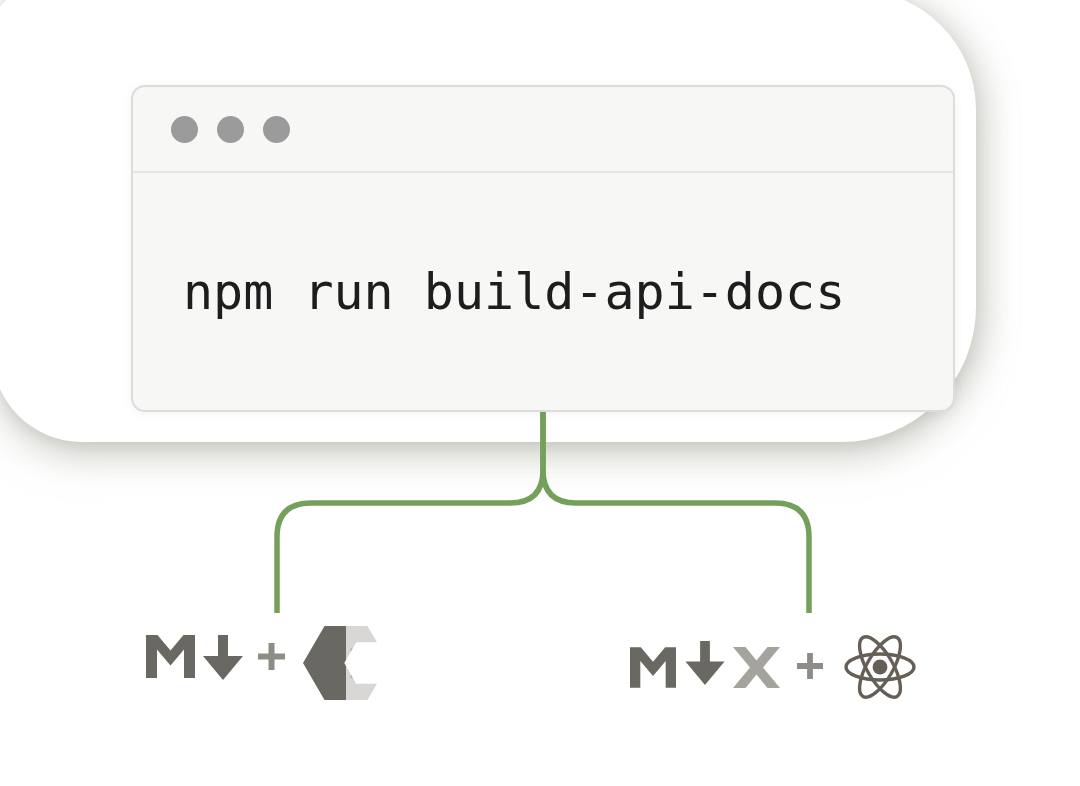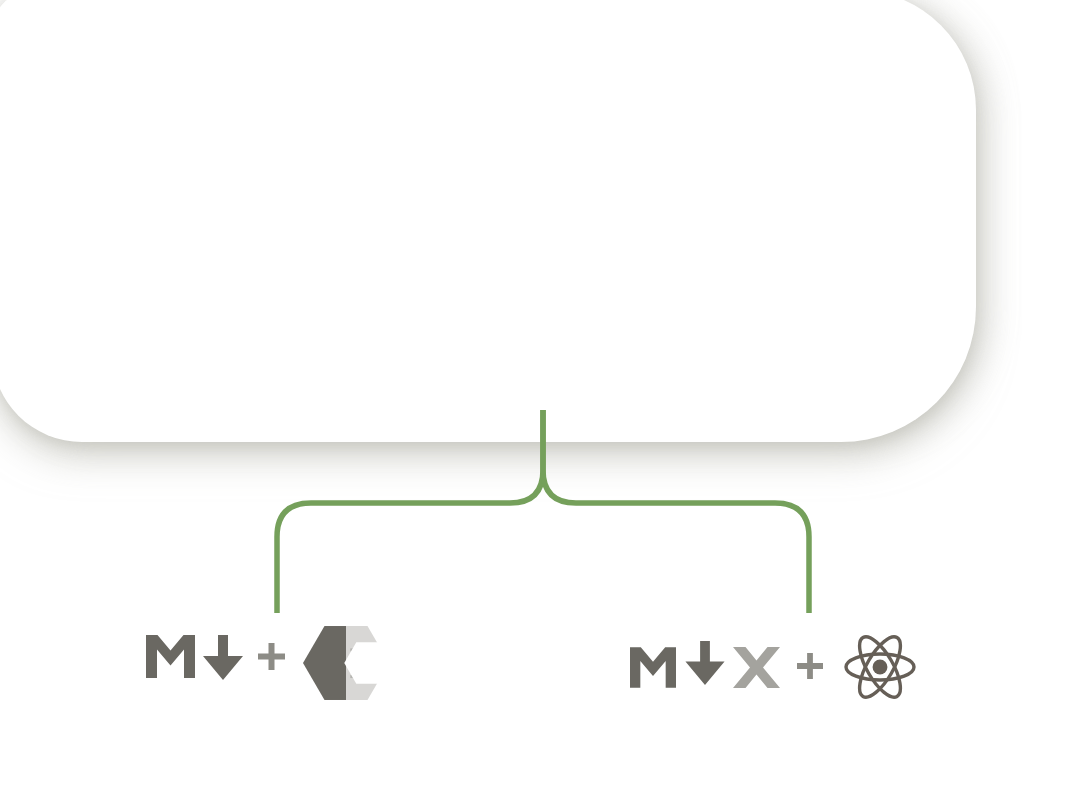--- a/index.html
+++ b/index.html
@@ -98,20 +98,30 @@
 
 <div class="stage">
 
   <div class="blob"></div>
 
   <svg class="connector" width="600" height="220" viewBox="0 0 600 220">
     <path d="M293 10 L293 70 Q293 103 260 103 L61 103 Q27 103 27 137 L27 213"></path>
     <path d="M293 10 L293 70 Q293 103 326 103 L525 103 Q559 103 559 137 L559 213"></path>
   </svg>
 
+  <div class="window">
+    <div class="titlebar">
+      <span class="dot"></span>
+      <span class="dot"></span>
+      <span class="dot"></span>
+    </div>
+    <div class="content">
+      <span class="command">npm run build-api-docs</span>
+    </div>
+  </div>
 
   <div class="group left">
     <svg class="md-m" width="49" height="43" viewBox="0 0 49 43">
       <path fill="#6a6862" d="M0 43 V0 H11.5 L24.5 15.5 37.5 0 H49 V43 H38 V14.5 L24.5 30.5 11 14.5 V43 Z"></path>
     </svg>
     <svg class="md-arrow" width="40" height="45" viewBox="0 0 40 45">
       <path fill="#6a6862" d="M15 0 H25 V21 H40 L20 45 0 21 H15 Z"></path>
     </svg>
     <svg class="plus" width="27" height="27" viewBox="0 0 27 27">
       <path fill="#8d8c86" d="M10.5 0 H16.5 V10.5 H27 V16.5 H16.5 V27 H10.5 V16.5 H0 V10.5 H10.5 Z"></path>

